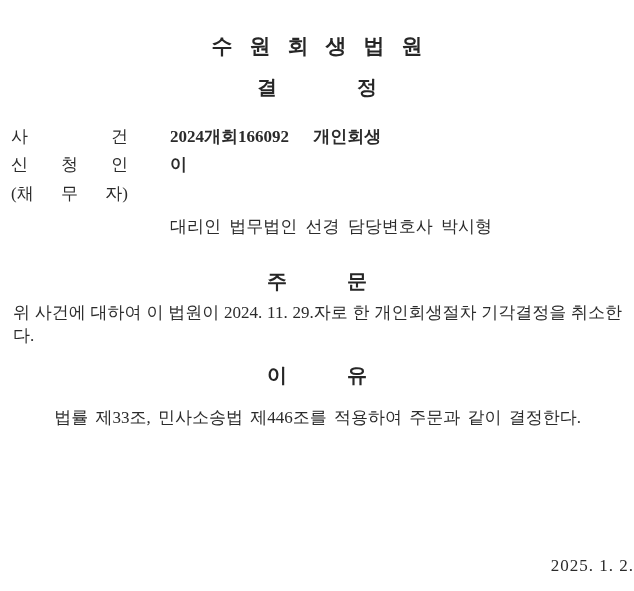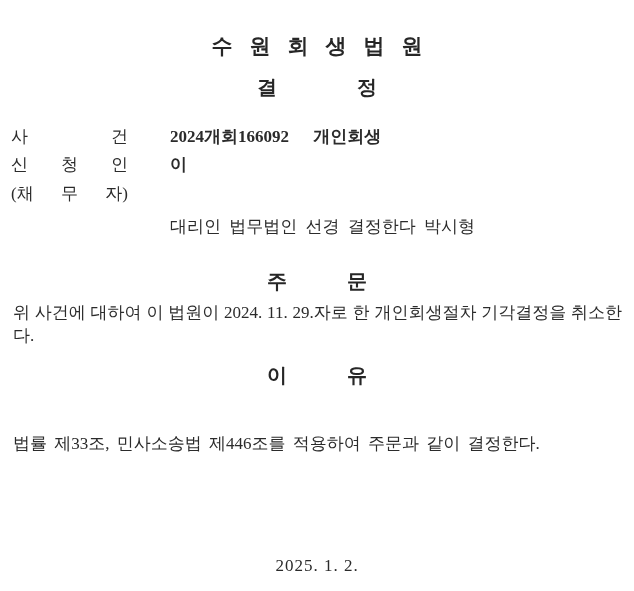--- a/index.html
+++ b/index.html
@@ -91,28 +91,28 @@
     white-space: nowrap;
     font-family: Liberation Serif, serif;
   }
   .justified {
     white-space: normal;
     text-align: justify;
     text-align-last: justify;
   }
   .line-order   { top: 301px; }
   .line-reason1 { top: 398px; }
-  .line-reason2 { top: 432px; word-spacing: 3px; }
+  .line-reason2 { top: 406px; word-spacing: 3px; text-align: center; }
   
   .date-line {
     position: absolute;
     top: 556px;
     left: 0;
     width: 100%;
-    text-align: center;
+    text-align: right;
     font-size: 17px;
     letter-spacing: 1px;
     color: #2b2b2b;
   }
 </style>
 </head>
 <body>
 
 <div class="page">
 
@@ -151,21 +151,21 @@
   </div>
 
   <div class="row row-debtor">
     <span class="row-label">
       <span>(채</span>
       <span>무</span>
       <span>자)</span>
     </span>
   </div>
 
-  <div class="row row-attorney">대리인 법무법인 선경 결정한다 박시형</div>
+  <div class="row row-attorney">대리인 법무법인 선경 담당변호사 박시형</div>
 
   <div class="section-heading heading-order">
     <span>주</span>
     <span>문</span>
   </div>
 
   <div class="body-line justified line-order">위 사건에 대하여 이 법원이 2024. 11. 29.자로 한 개인회생절차 기각결정을 취소한다.</div>
 
   <div class="section-heading heading-reason">
     <span>이</span>

